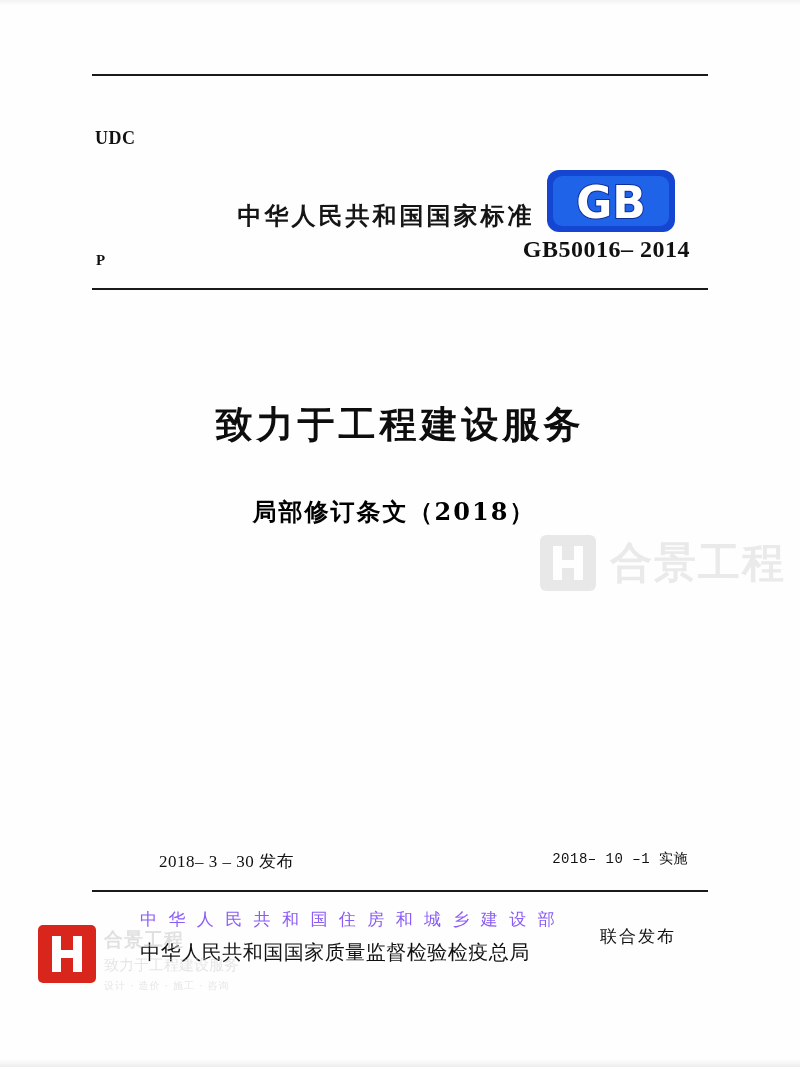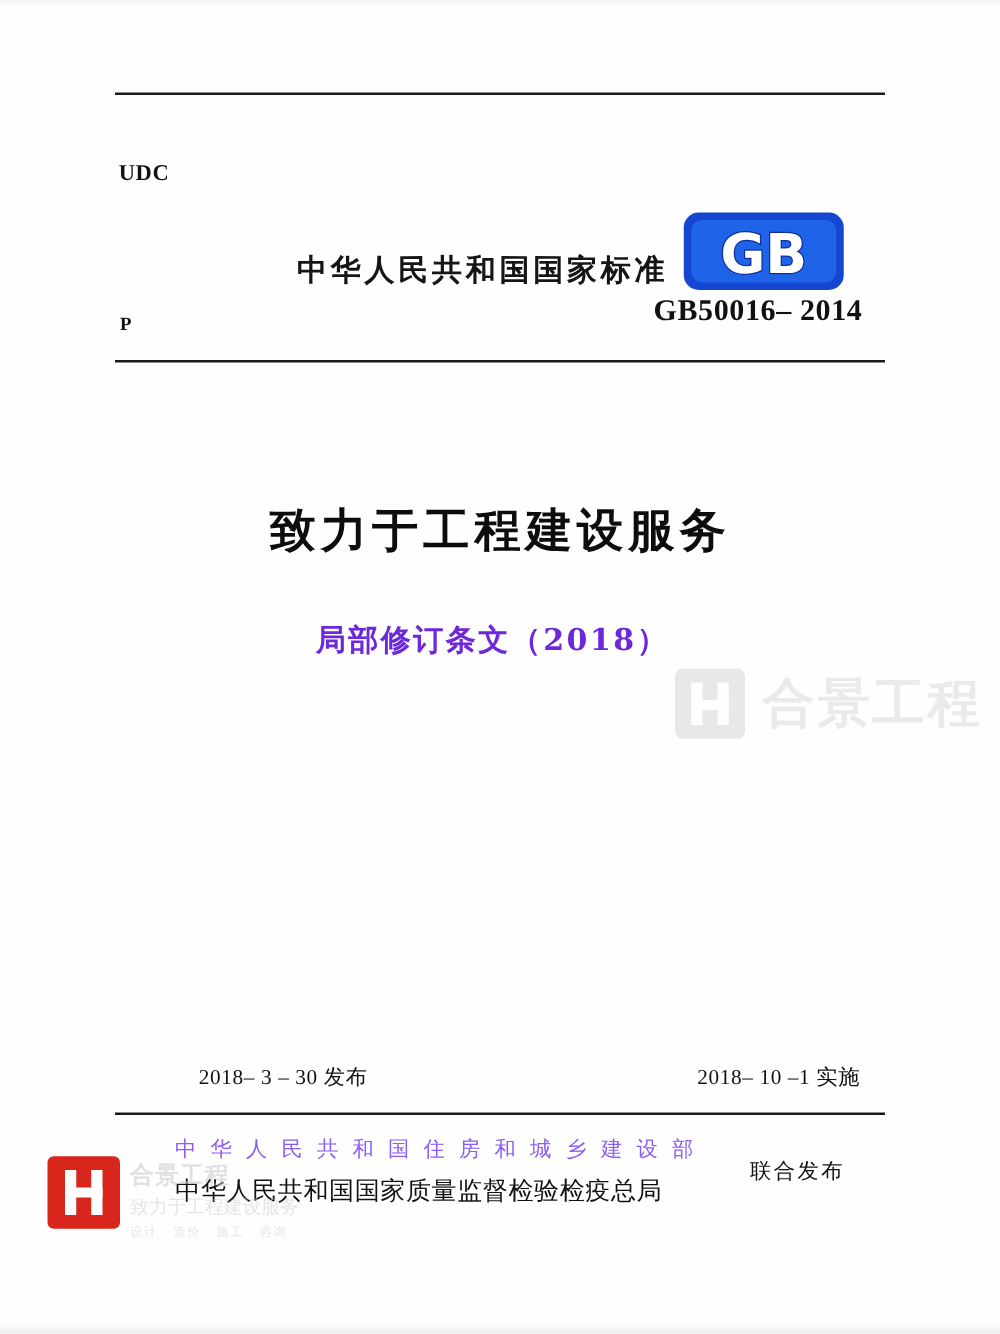--- a/index.html
+++ b/index.html
@@ -110,21 +110,21 @@
 
   .title-sub {
     position: absolute;
     left: 0; top: 496px;
     width: 788px;
     text-align: center;
     font-family: "DejaVu Serif", serif;
     font-size: 24px;
     font-weight: bold;
     letter-spacing: 2px;
-    color: #6d28d9;
+    color: #000000;
   }
 
   
   .watermark {
     position: absolute;
     left: 540px; top: 528px;
     width: 320px; height: 70px;
     display: flex;
     align-items: center;
     opacity: 0.30;
@@ -177,22 +177,22 @@
     left: 118px; top: 850px;
     font-family: "Liberation Serif", serif;
     font-size: 17px;
     color: #111;
     letter-spacing: 0.5px;
     margin-left: 41px;
   }
   .effective-date {
     position: absolute;
     right: 112px; top: 850px;
-    font-family: Liberation Serif, serif;
-    font-size: 17px;
+    font-family: Liberation Mono, monospace;
+    font-size: 14px;
     color: #111;
     letter-spacing: 0.5px;
   }
 
   .issuer-block {
     position: absolute;
     left: 140px; top: 908px;
     width: 390px;
     text-align: center;
   }

